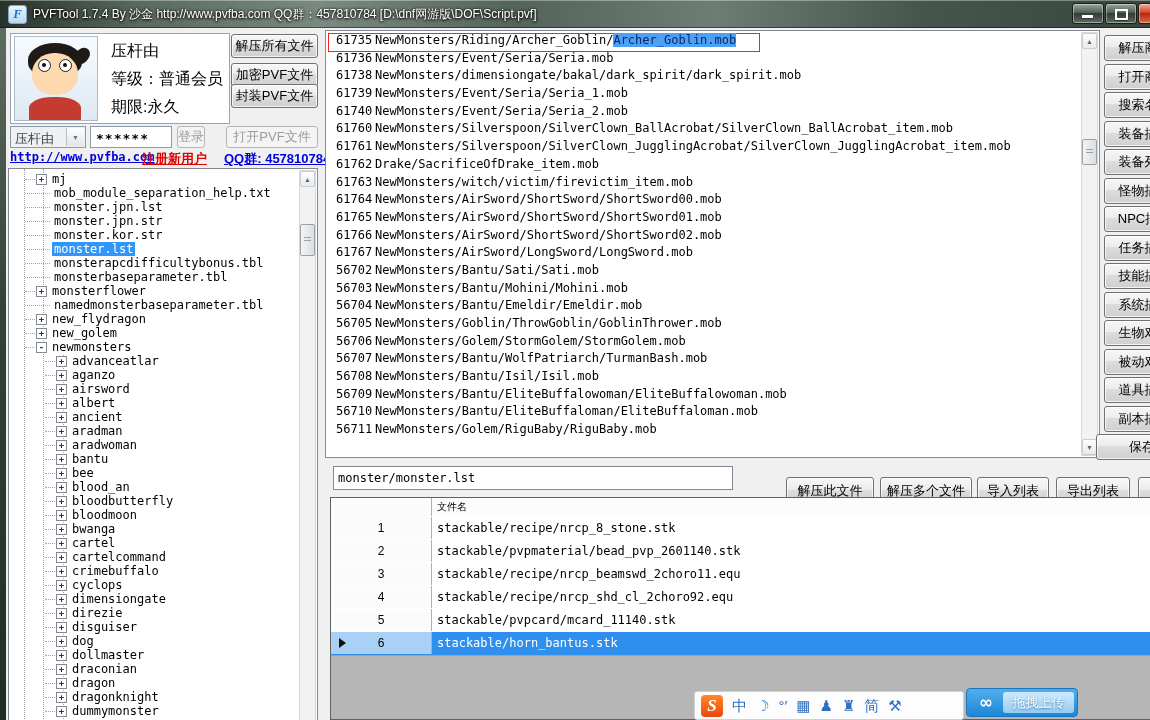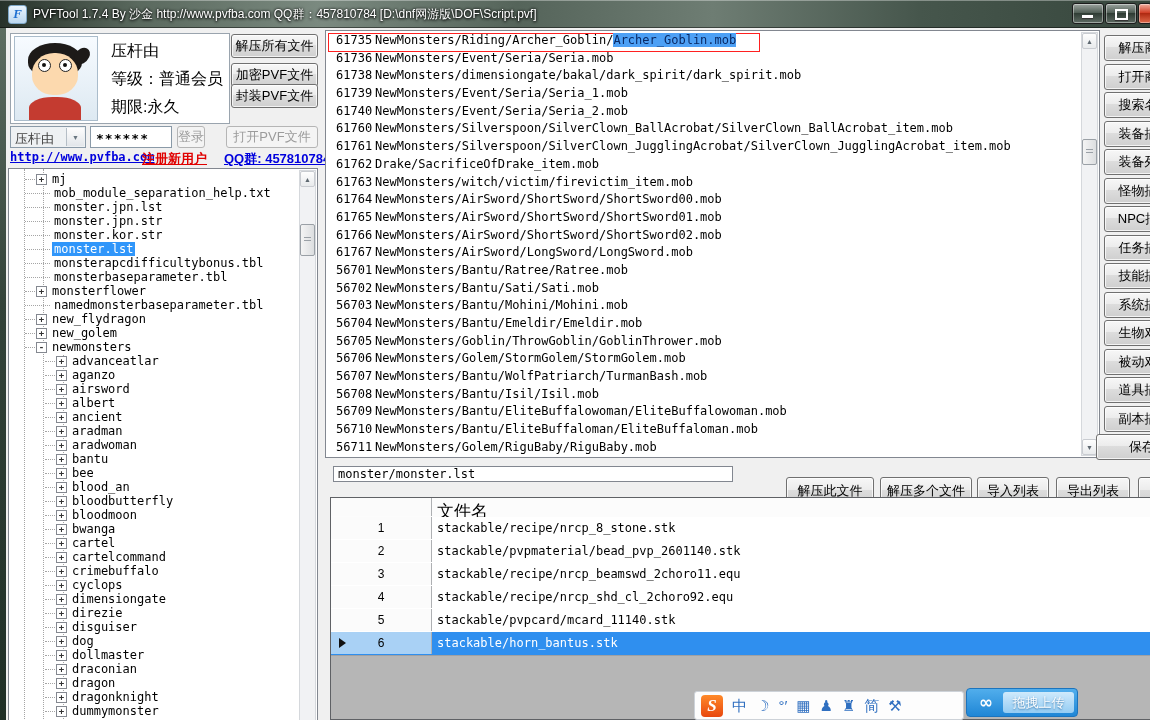--- a/index.html
+++ b/index.html
@@ -87,28 +87,28 @@
   .lrow{position:relative;height:17.7px;line-height:17.7px;white-space:nowrap;font:12px "DejaVu Sans Mono",monospace;}
   .lid{position:absolute;left:10px;}
   .lpath{position:absolute;left:49px;}
   .editbox{position:absolute;left:2px;top:0;width:430px;height:17px;border:1px solid #ff2020;}
   .selpath{background:#4da0f5;color:#0a2a66;}
   #list-sb{right:1px;top:1px;width:17px;height:424px;}
   
   .rbtn{left:1104px;width:68px;height:26px;font-size:13px;}
   .rbtn-save{left:1096px;width:92px;}
   
-  #path-input{position:absolute;left:333px;top:466px;width:400px;height:16px;box-sizing:border-box;border:1px solid #828790;
+  #path-input{position:absolute;left:333px;top:466px;width:400px;height:24px;box-sizing:border-box;border:1px solid #828790;
     background:#fff;font:12px "DejaVu Sans Mono",monospace;padding:0 4px;}
   .bbtn{top:477px;height:28px;font-size:13px;margin-left:40px;}
   
   #dgv{position:absolute;left:330px;top:497px;width:822px;height:223px;background:#b6b6b6;border:1px solid #5f6165;box-sizing:border-box;}
   #dgv-header{position:absolute;left:0;top:0;width:820px;height:19px;background:#fcfcfc;border-bottom:1px solid #8b8d90;}
   #dgv-corner{position:absolute;left:0;top:0;width:100px;height:18px;border-right:1px solid #aeb0b3;background:#fbfbfb;}
-  #dgv-name-h{position:absolute;left:106px;top:2px;font-size:17px;color:#000;}
+  #dgv-name-h{position:absolute;left:106px;top:2px;font-size:10px;color:#000;}
   .drow{position:absolute;left:0;width:820px;height:23px;background:#fff;border-bottom:1px solid #9fa1a4;}
   .drow .rh{position:absolute;left:0;top:0;width:100px;height:22px;border-right:1px solid #aeb0b3;background:#fbfbfb;
     font:12px "Liberation Sans",sans-serif;color:#000;display:flex;align-items:center;justify-content:center;}
   .drow .cell{position:absolute;left:106px;top:4px;font:12px "DejaVu Sans Mono",monospace;color:#000;white-space:nowrap;}
   .drow.sel{background:#2f8fef;}
   .drow.sel .cell{color:#fff;}
   .drow.sel .rh{background:#a9d1f5;}
   .row-arrow{position:absolute;left:8px;top:6px;width:0;height:0;border-left:7px solid #111;border-top:5px solid transparent;border-bottom:5px solid transparent;}
   
   #ime-bar{position:absolute;left:694px;top:691px;width:270px;height:29px;background:#fdfdfd;border:1px solid #cdd2d8;
@@ -374,24 +374,20 @@
         <span class="lid">61765</span>
         <span class="lpath">NewMonsters/AirSword/ShortSword/ShortSword01.mob</span>
       </div>
       <div class="lrow">
         <span class="lid">61766</span>
         <span class="lpath">NewMonsters/AirSword/ShortSword/ShortSword02.mob</span>
       </div>
       <div class="lrow">
         <span class="lid">61767</span>
         <span class="lpath">NewMonsters/AirSword/LongSword/LongSword.mob</span>
-      </div>
-      <div class="lrow">
-        <span class="lid">56701</span>
-        <span class="lpath">NewMonsters/Bantu/Ratree/Ratree.mob</span>
       </div>
       <div class="lrow">
         <span class="lid">56702</span>
         <span class="lpath">NewMonsters/Bantu/Sati/Sati.mob</span>
       </div>
       <div class="lrow">
         <span class="lid">56703</span>
         <span class="lpath">NewMonsters/Bantu/Mohini/Mohini.mob</span>
       </div>
       <div class="lrow">

